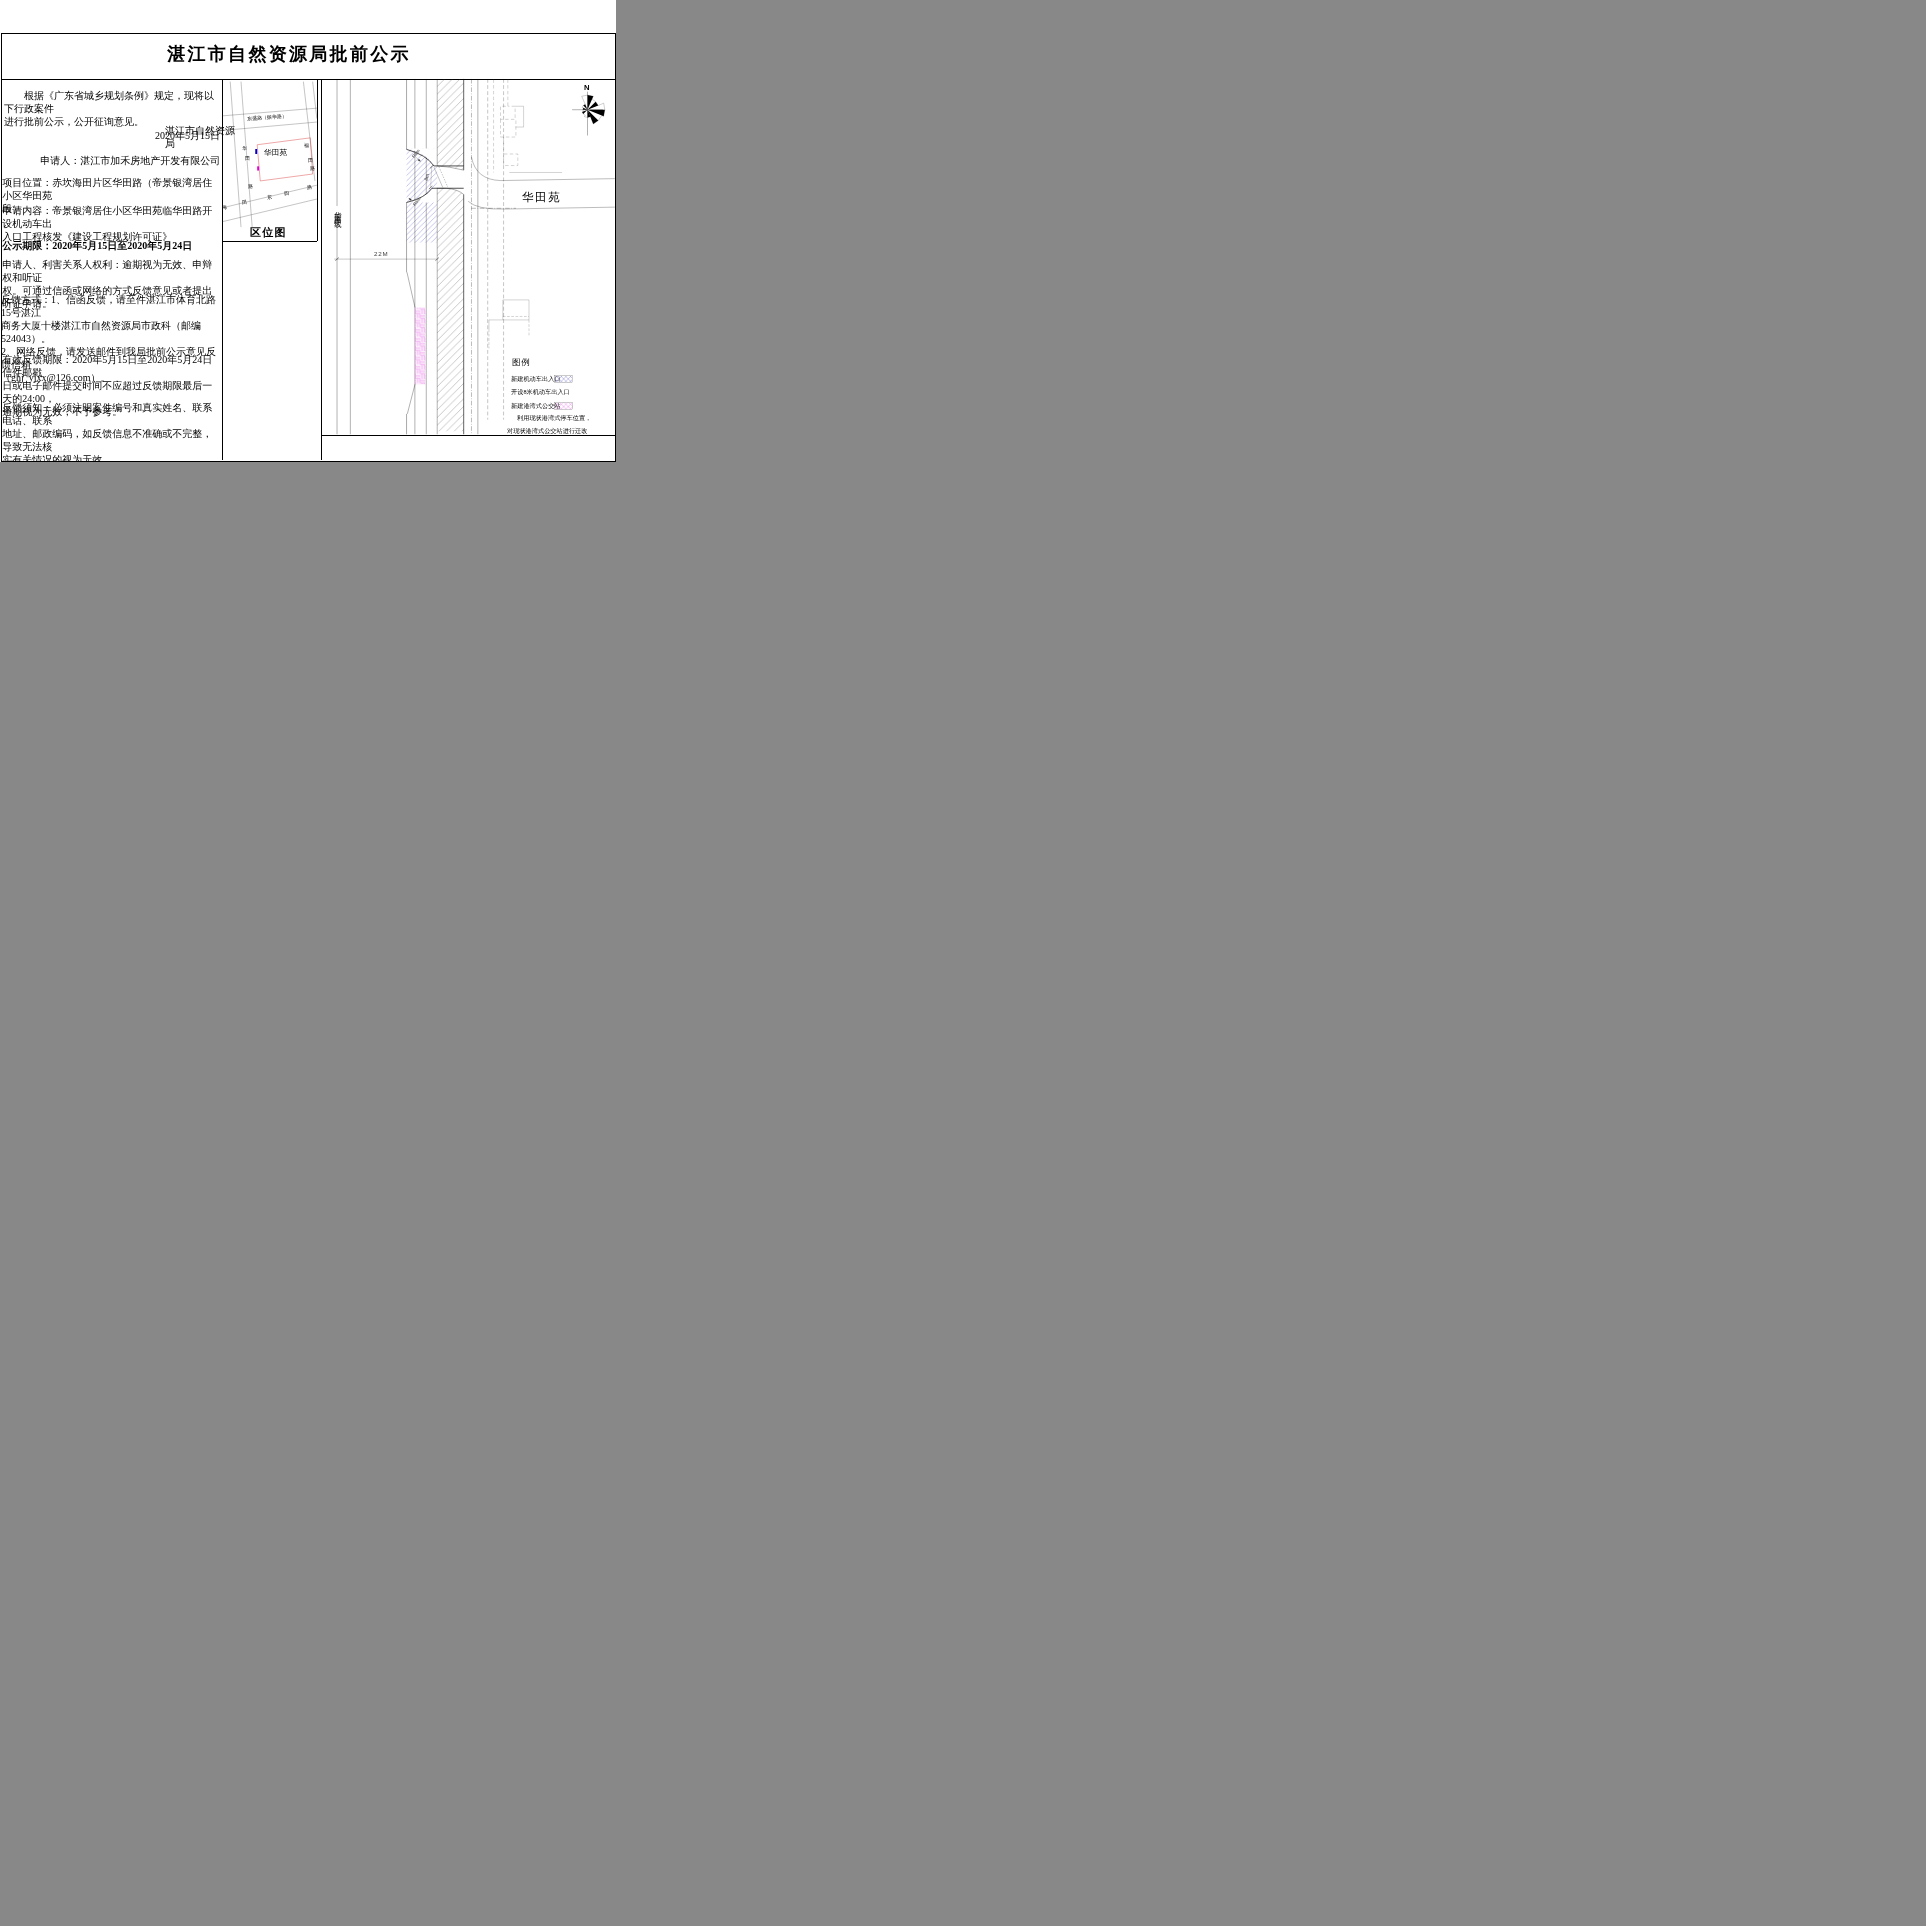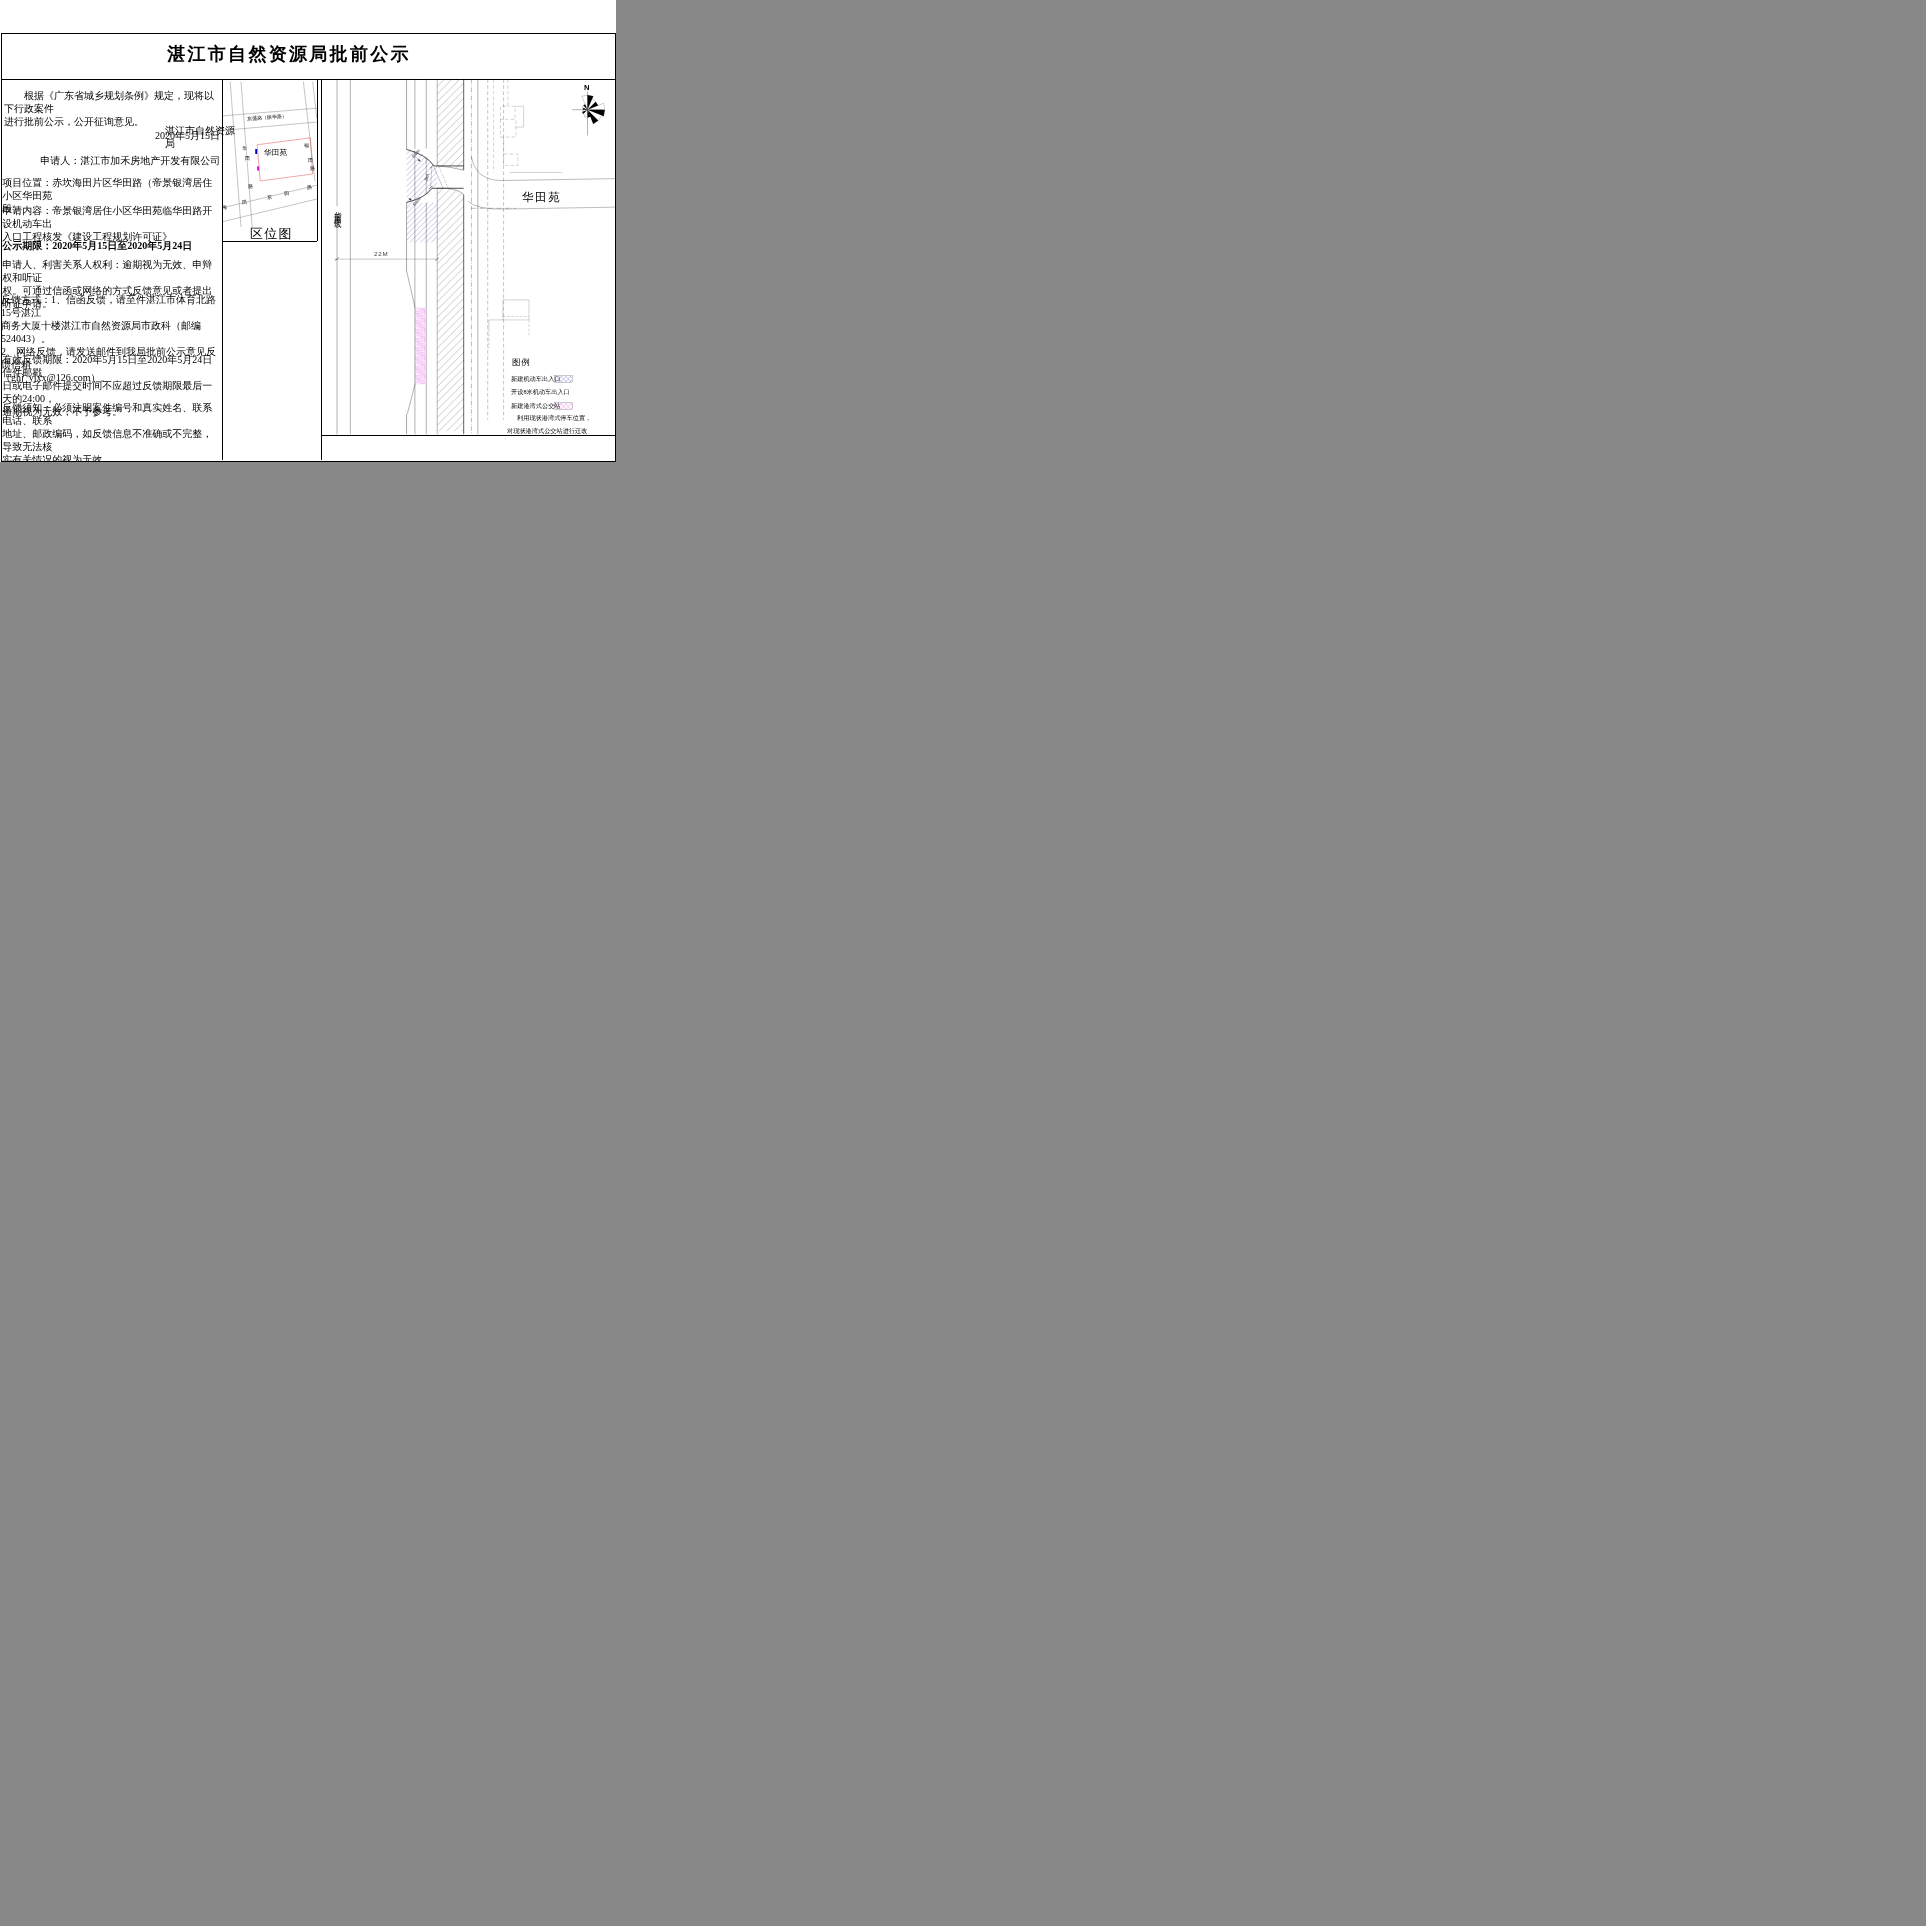--- a/index.html
+++ b/index.html
@@ -199,21 +199,21 @@
   <div class="maplabel" style="left:248px;top:184px;">路</div>
   <div class="maplabel" style="left:304px;top:143px;">福</div>
   <div class="maplabel" style="left:308px;top:158px;">田</div>
   <div class="maplabel" style="left:310px;top:166px;">路</div>
   <div class="maplabel" style="left:222px;top:205px;transform:rotate(-8deg);">海</div>
   <div class="maplabel" style="left:242px;top:200px;transform:rotate(-8deg);">田</div>
   <div class="maplabel" style="left:267px;top:195px;transform:rotate(-8deg);">东</div>
   <div class="maplabel" style="left:284px;top:191px;transform:rotate(-8deg);">四</div>
   <div class="maplabel" style="left:307px;top:185px;transform:rotate(-8deg);">路</div>
   <div class="abs" style="left:264px;top:148px;font-size:7.7px;">华田苑</div>
-  <div class="abs" style="left:250px;top:225px;font-size:13px;letter-spacing:1.2px;">区位图</div>
+  <div class="abs" style="left:250px;top:225px;font-size:11px;letter-spacing:1.2px;font-weight:bold;">区位图</div>
 
   <div class="abs vert" style="left:333px;top:206px;">华田路中线</div>
   <div class="abs cad" style="left:374px;top:250px;font-size:6.2px;letter-spacing:0.8px;">22M</div>
   <div class="abs cad" style="left:423px;top:174px;font-size:5px;transform:rotate(-75deg);">8m</div>
   <div class="abs cad" style="left:411px;top:151px;font-size:4.6px;transform:rotate(-50deg);">R6m</div>
   <div class="abs cad" style="left:412px;top:199px;font-size:4.6px;transform:rotate(-50deg);">R6m</div>
   <div class="abs" style="left:522px;top:190px;font-size:11.6px;letter-spacing:1.5px;">华田苑</div>
   <div class="abs" style="left:584px;top:83px;font-size:7.7px;font-family:'Liberation Sans',sans-serif;font-weight:bold;">N</div>
 
   <div class="abs" style="left:512px;top:357px;font-size:8.5px;letter-spacing:0.8px;">图例</div>

